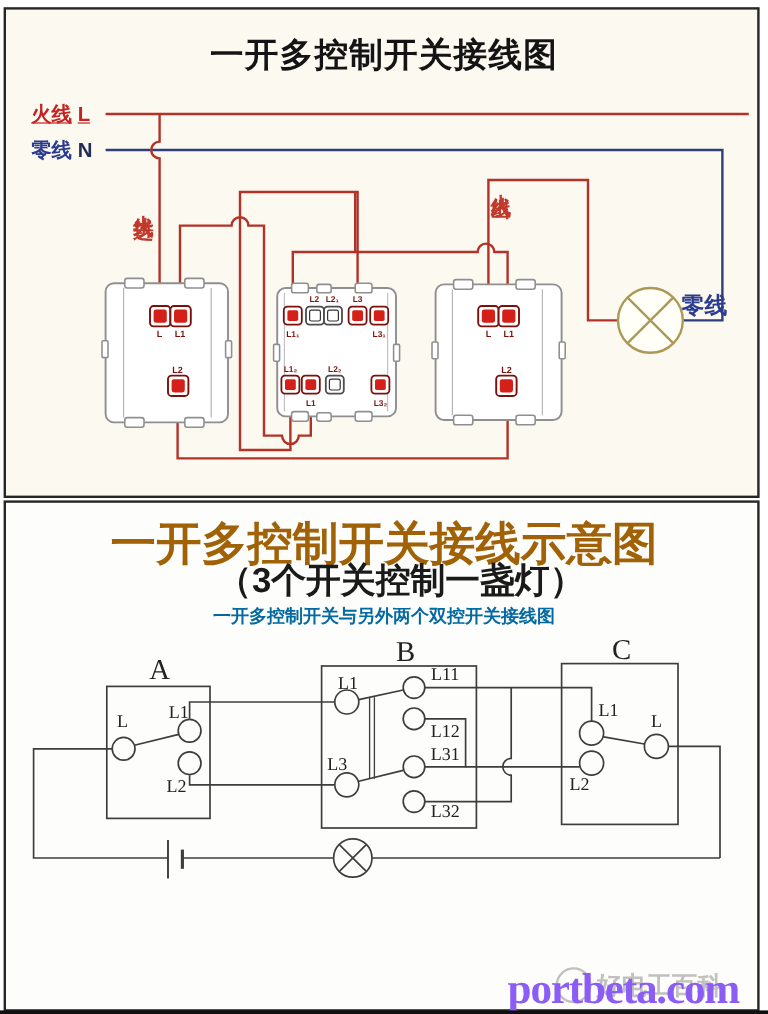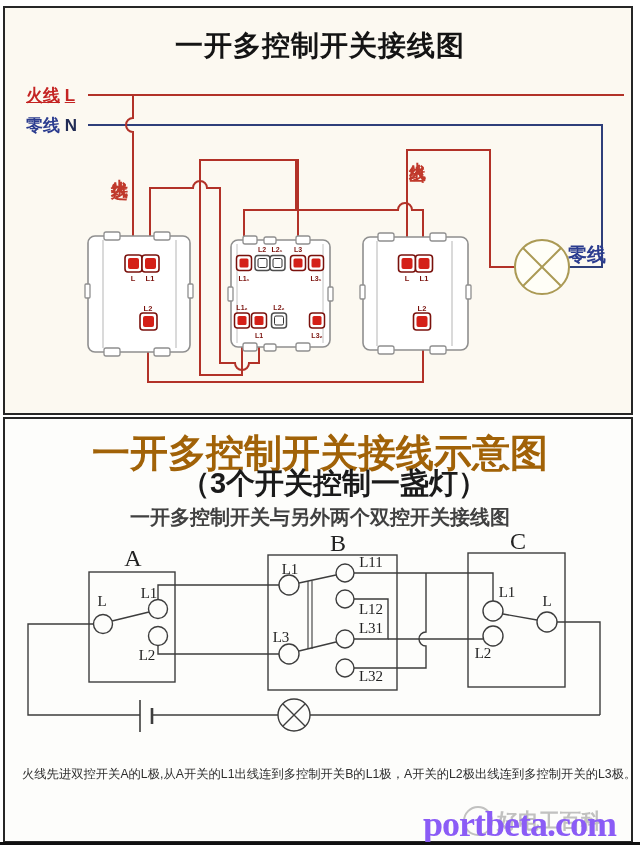--- a/index.html
+++ b/index.html
@@ -14,21 +14,21 @@
              color:#141414;letter-spacing:1px;}
   .bus-label{font-size:17px;font-weight:800;}
   .live-c{color:#c42322;text-decoration:underline;}
   .neu-c{color:#2b3c8f;}
   .neu-letter{color:#222c55;}
   .vtext{writing-mode:vertical-rl;text-orientation:upright;font-size:17px;font-weight:800;
          color:#c0392b;letter-spacing:2px;line-height:19px;}
   .neutral-right{font-size:19px;font-weight:800;color:#2b3c8f;}
   .title-b1{left:0;right:0;top:428px;text-align:center;font-size:38px;font-weight:800;color:#a16207;}
   .title-b2{left:0;right:0;top:464px;text-align:center;font-size:29px;font-weight:800;color:#1a1a1a;padding-left:28px;}
-  .subtitle-b{left:0;right:0;top:504px;text-align:center;font-size:20px;font-weight:700;color:#404040;}
+  .subtitle-b{left:0;right:0;top:504px;text-align:center;font-size:15px;font-weight:700;color:#0369a1;}
   .notes{left:22px;top:766px;width:600px;color:#2e2e2e;}
   .notes .nh{font-size:13px;font-weight:800;color:#1c1c1c;}
   .notes .nl{font-size:12.3px;line-height:16.6px;white-space:nowrap;}
   .wm-red{left:423px;top:803px;z-index:7;font-family:"Liberation Serif",serif;
           font-size:36px;font-weight:700;color:#8b5cf6;letter-spacing:-1px;}
   .wm-faint{left:463px;top:806px;z-index:6;color:rgba(110,110,110,0.42);font-size:21px;
             font-weight:700;display:flex;align-items:center;gap:4px;}
   .wm-circle{display:inline-block;width:26px;height:26px;border:2px solid rgba(110,110,110,0.42);
              border-radius:50%;}
   .bottom-bar{position:absolute;left:0;top:842px;width:640px;height:3px;background:#101010;z-index:8;}
@@ -258,21 +258,20 @@
 
   <div class="txt vtext" style="left:110px;top:165px;">火线进</div>
   <div class="txt vtext" style="left:408px;top:148px;">火线出</div>
   <div class="txt neutral-right" style="left:568px;top:242px;">零线</div>
 
   <div class="txt title-b1">一开多控制开关接线示意图</div>
   <div class="txt title-b2">（3个开关控制一盏灯）</div>
   <div class="txt subtitle-b">一开多控制开关与另外两个双控开关接线图</div>
 
   <div class="txt notes">
-    <div class="nl">火线先进双控开关A的L极,从A开关的L1出线连到多控制开关B的L1极，A开关的L2极出线连到多控制开关的L3极。</div>
   </div>
 
   <div class="txt wm-faint">
     <span class="wm-circle"></span>
     <span>好电工百科</span>
   </div>
   <div class="txt wm-red">portbeta.com</div>
 
   <div class="bottom-bar"></div>
 </div>

